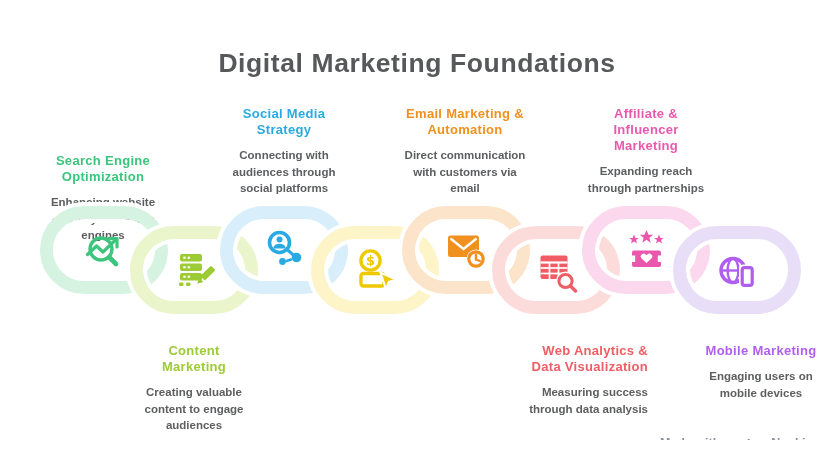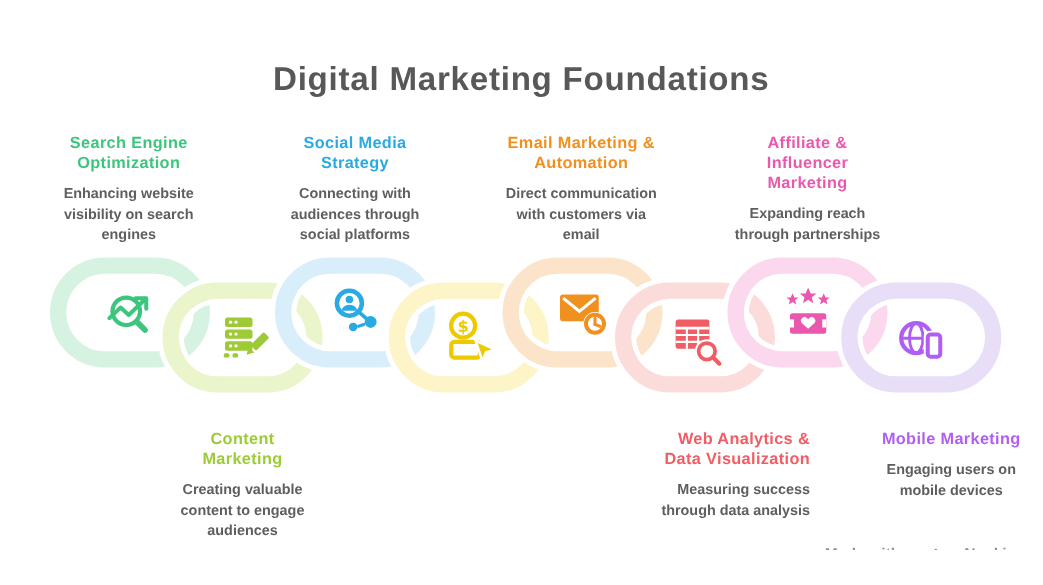--- a/index.html
+++ b/index.html
@@ -41,21 +41,21 @@
   }
   svg{display:block;}
 </style>
 </head>
 <body>
 
 <div class="canvas">
 
   <h1 class="title">Digital Marketing Foundations</h1>
 
-  <div class="label top" style="left: 11px; --accent: #3cc57d; --ring: #d6f3e1;">
+  <div class="label top" style="left: 11px; margin-top: 47px; --accent: #3cc57d; --ring: #d6f3e1;">
     <p class="heading">Search Engine
 Optimization</p>
     <p class="desc">Enhancing website
 visibility on search
 engines</p>
   </div>
   <div class="label top" style="left: 373px; --accent: #f0901f; --ring: #fbe4c9;">
     <p class="heading">Email Marketing &amp;
 Automation</p>
     <p class="desc">Direct communication

